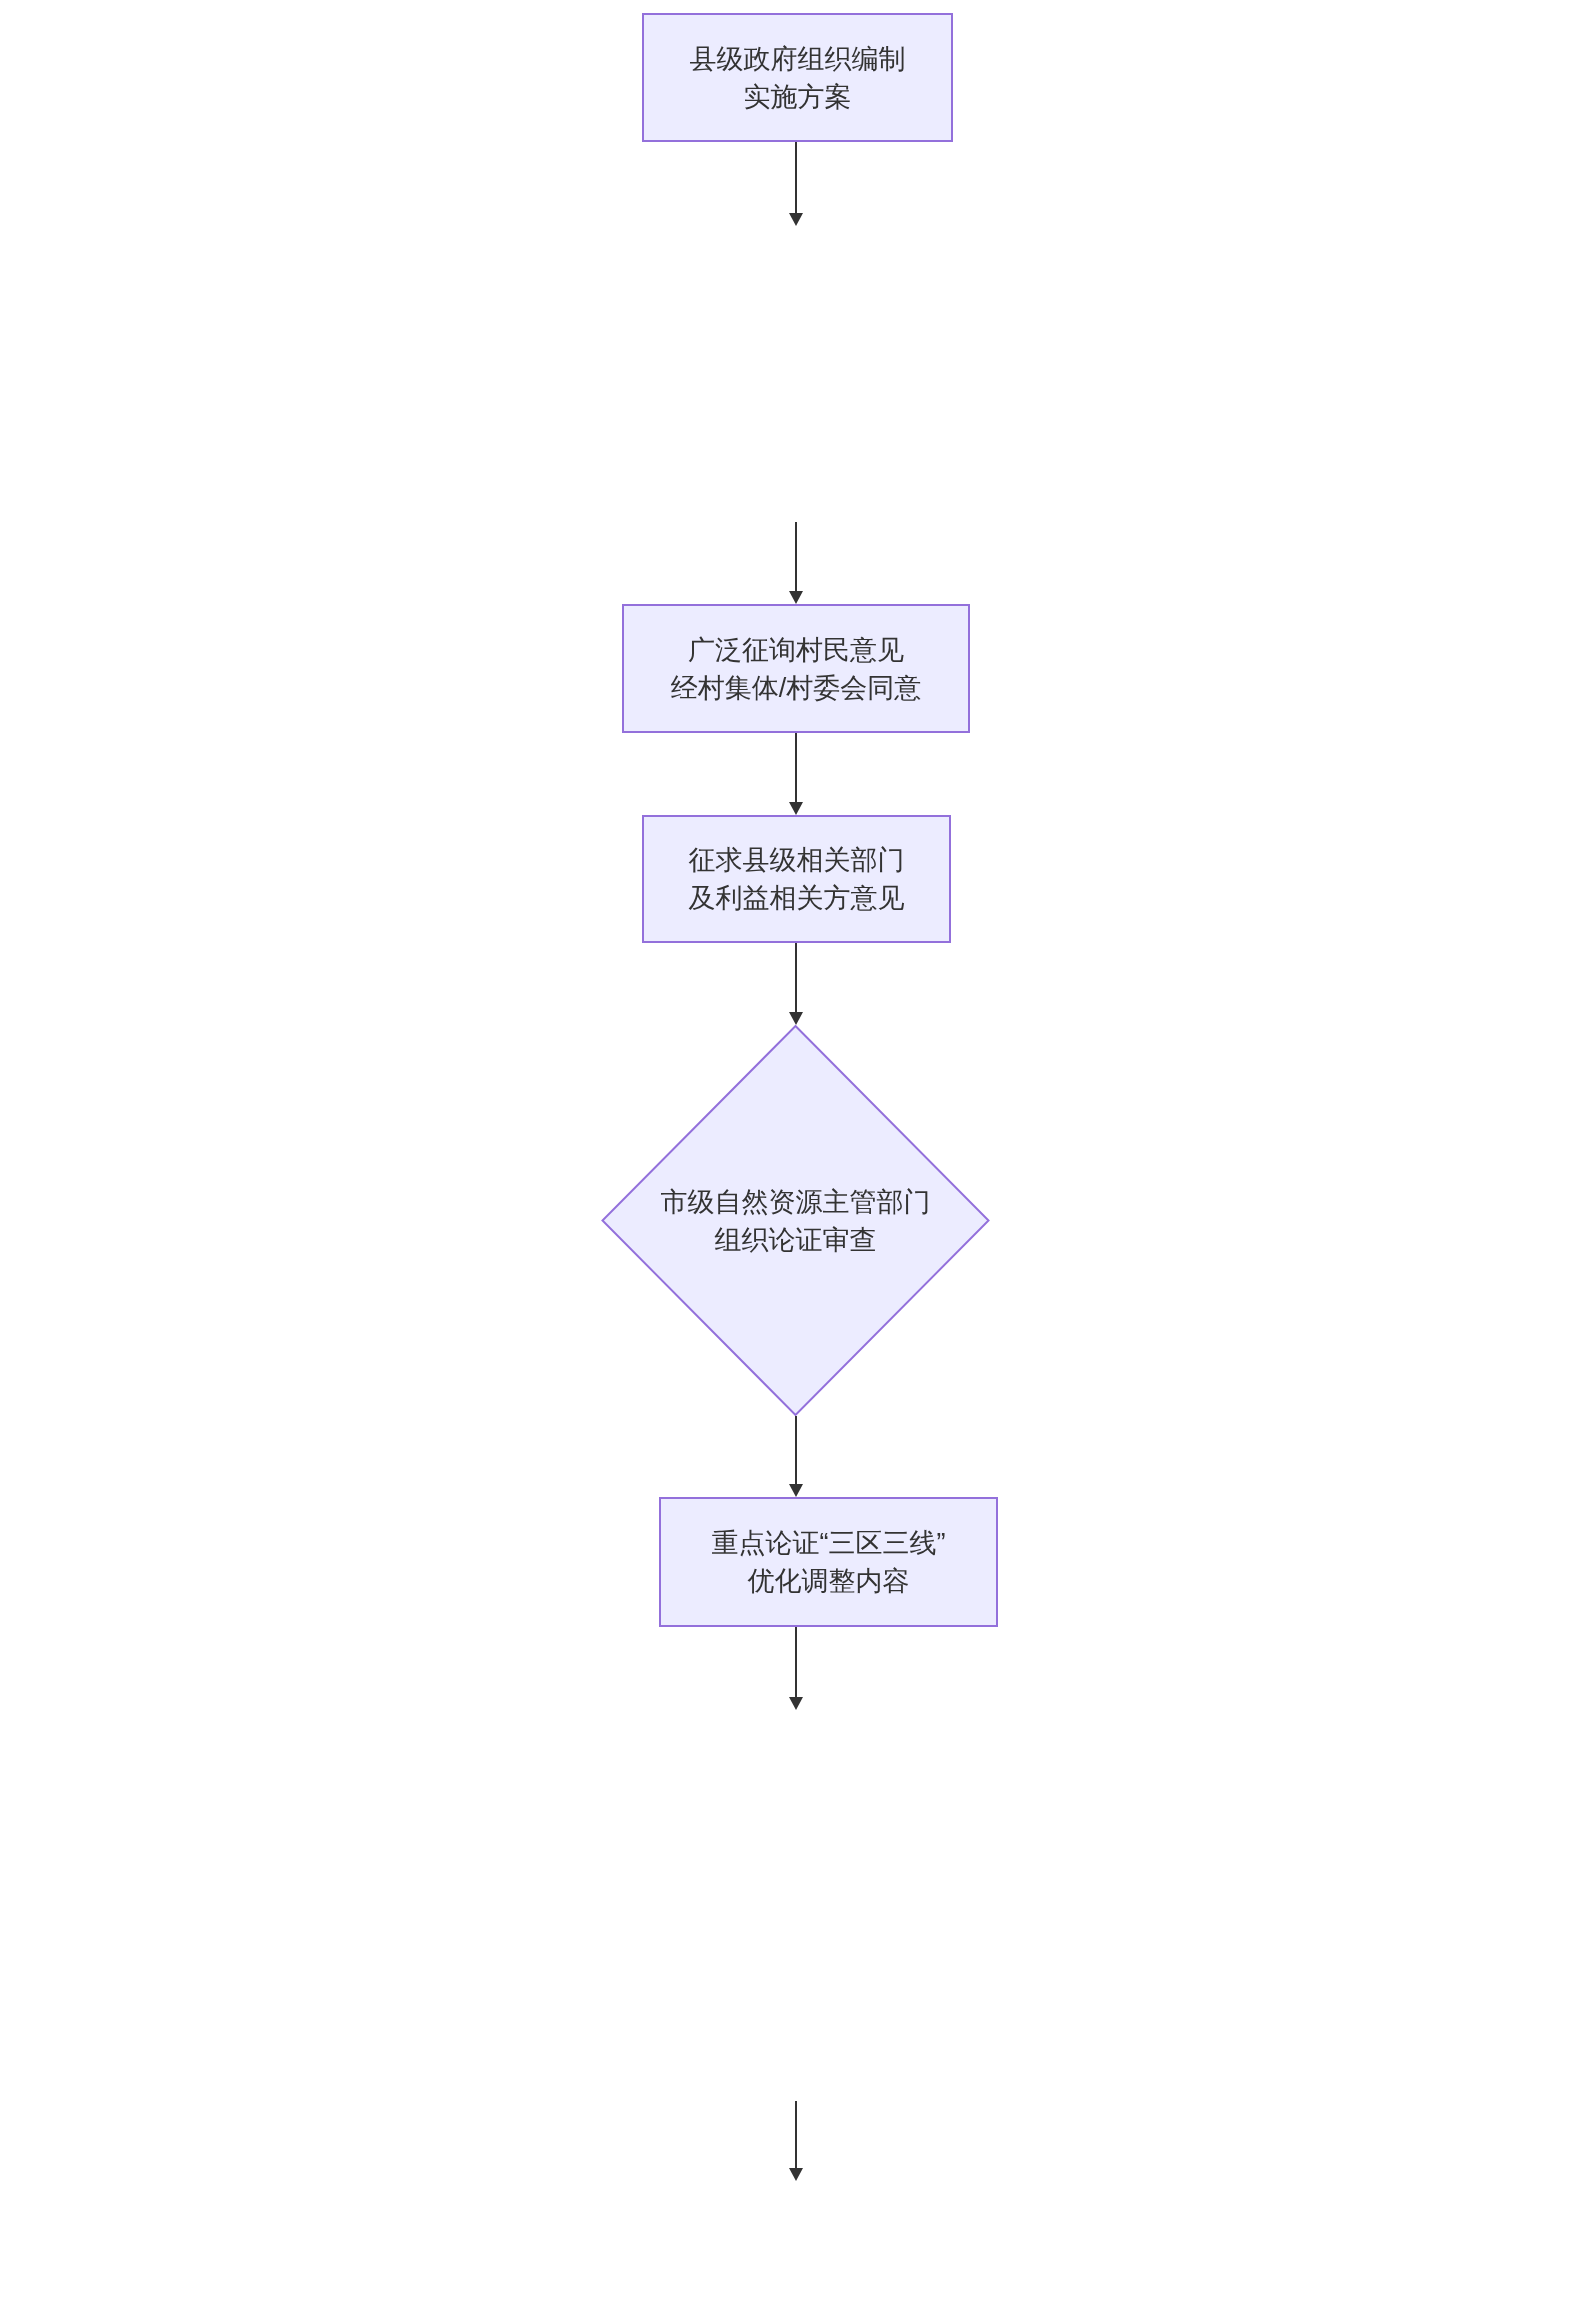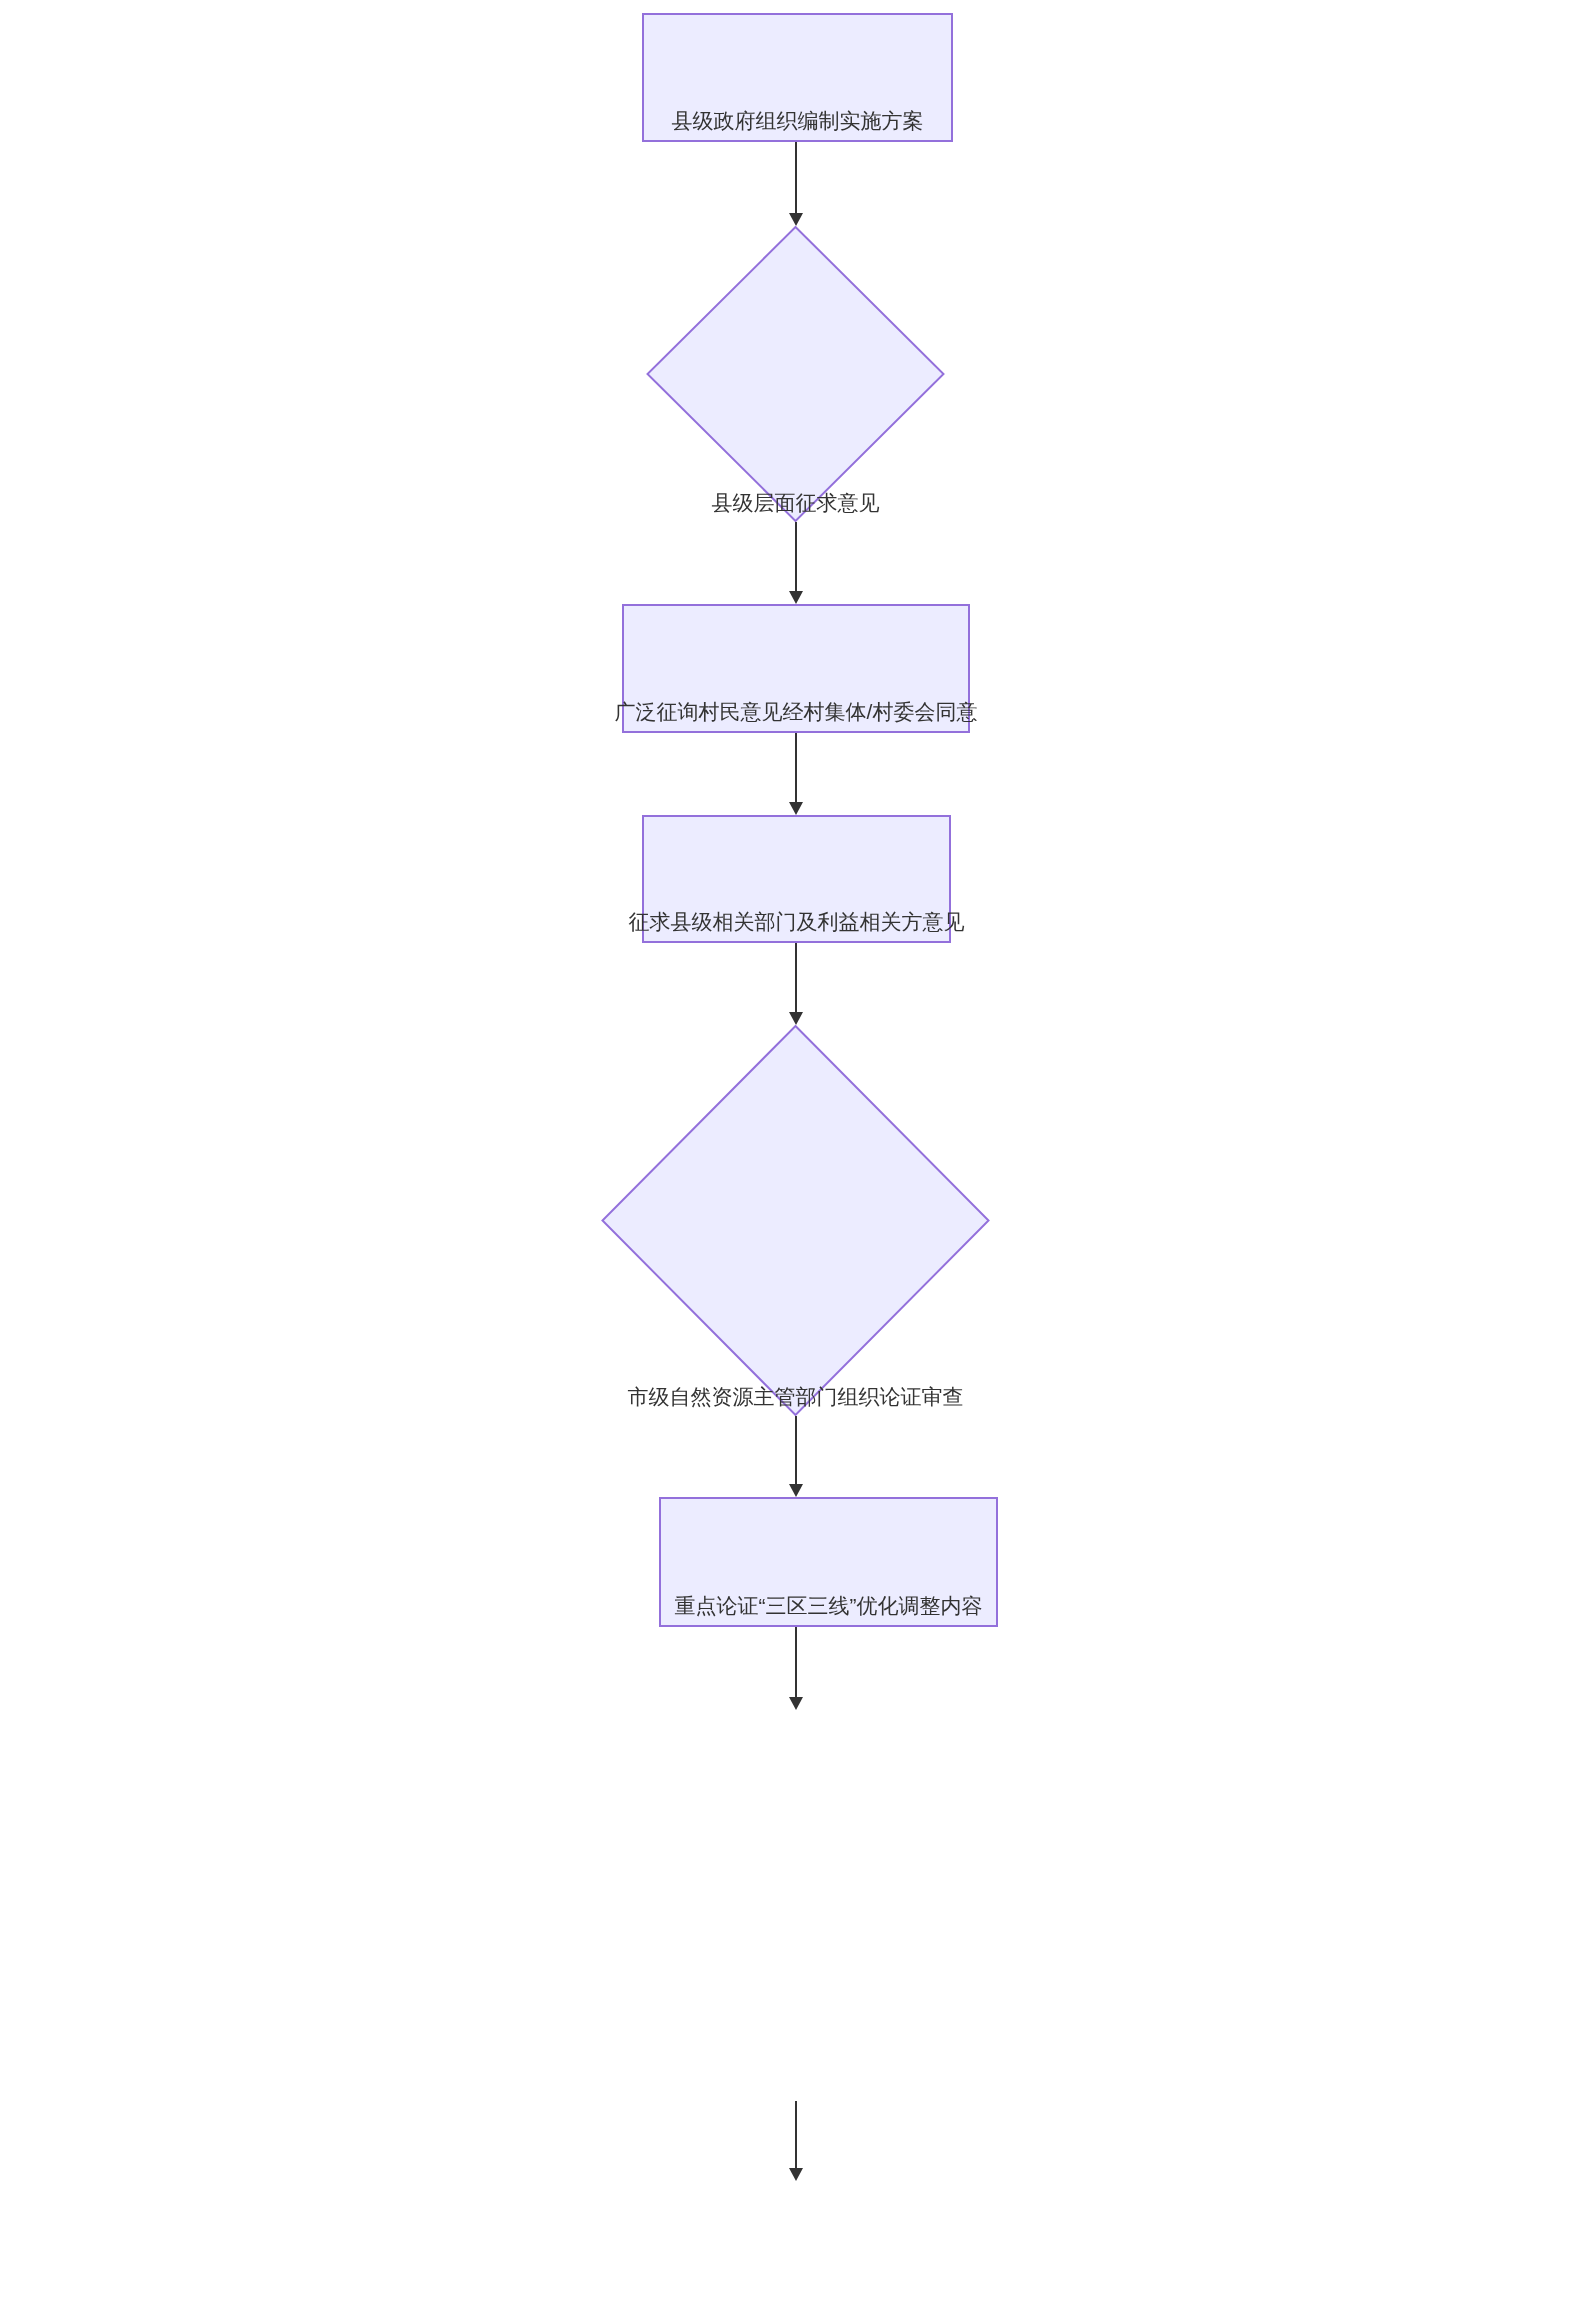--- a/index.html
+++ b/index.html
@@ -21,25 +21,25 @@
     box-sizing: border-box;
   }
   .node.rect {
     background: var(--node-fill, #ECECFF);
     border: 2px solid var(--node-border, #9370DB);
   }
   .node .label {
     position: absolute;
     inset: 0;
     display: flex;
-    flex-direction: row;
-    align-items: flex-end;
+    flex-direction: column;
+    align-items: center;
     justify-content: center;
     text-align: center;
-    font-size: 21px;
+    font-size: 27px;
     line-height: 38px;
     z-index: 2;
   }
   .node .label span { display: block; white-space: nowrap; }
   .node .label span.emph {
     font-weight: bold;
     font-style: italic;
   }
   .diamond-svg {
     position: absolute;
@@ -84,28 +84,20 @@
       <span>县级政府组织编制</span>
       <span>实施方案</span>
     </div>
   </div>
 
   <div class="arrow" style="left:796px; top:142px; height:84px;">
     <div class="line"></div>
     <div class="head"></div>
   </div>
 
-  <div class="node diamond" style="left:646px; top:226px; width:299px; height:296px;">
-    <svg class="diamond-svg" width="299" height="296" viewBox="0 0 302 299">
-      <polygon points="151,1 300.5,149.5 151,298 1.5,149.5"></polygon>
-    </svg>
-    <div class="label">
-      <span>县级层面征求意见</span>
-    </div>
-  </div>
 
   <div class="arrow" style="left:796px; top:522px; height:82px;">
     <div class="line"></div>
     <div class="head"></div>
   </div>
 
   <div class="node rect" style="left:622px; top:604px; width:348px; height:129px;">
     <div class="label">
       <span>广泛征询村民意见</span>
       <span>经村集体/村委会同意</span>

